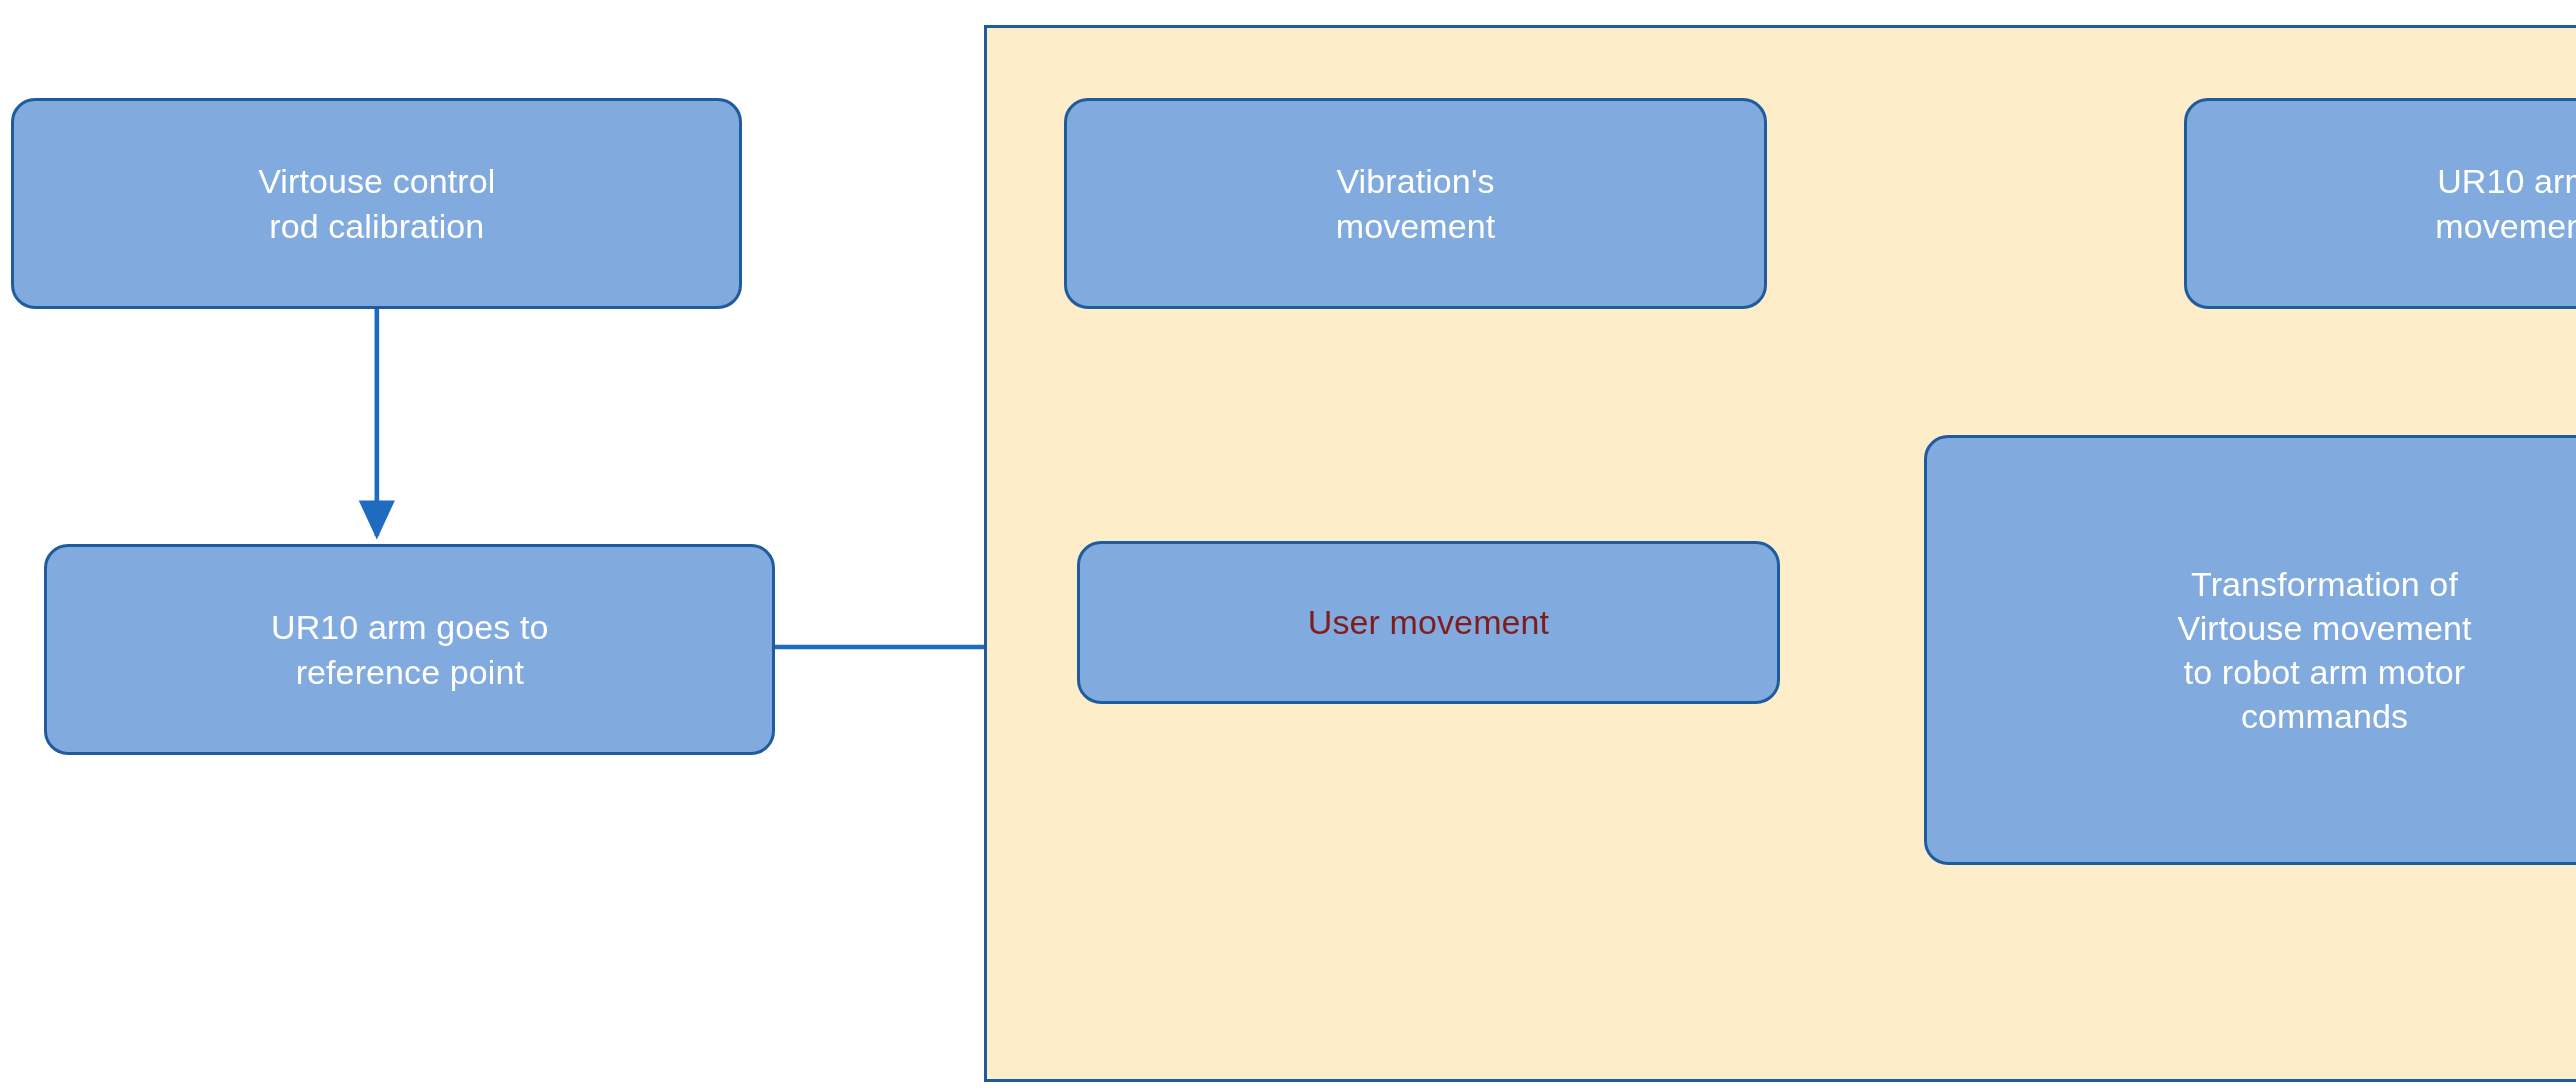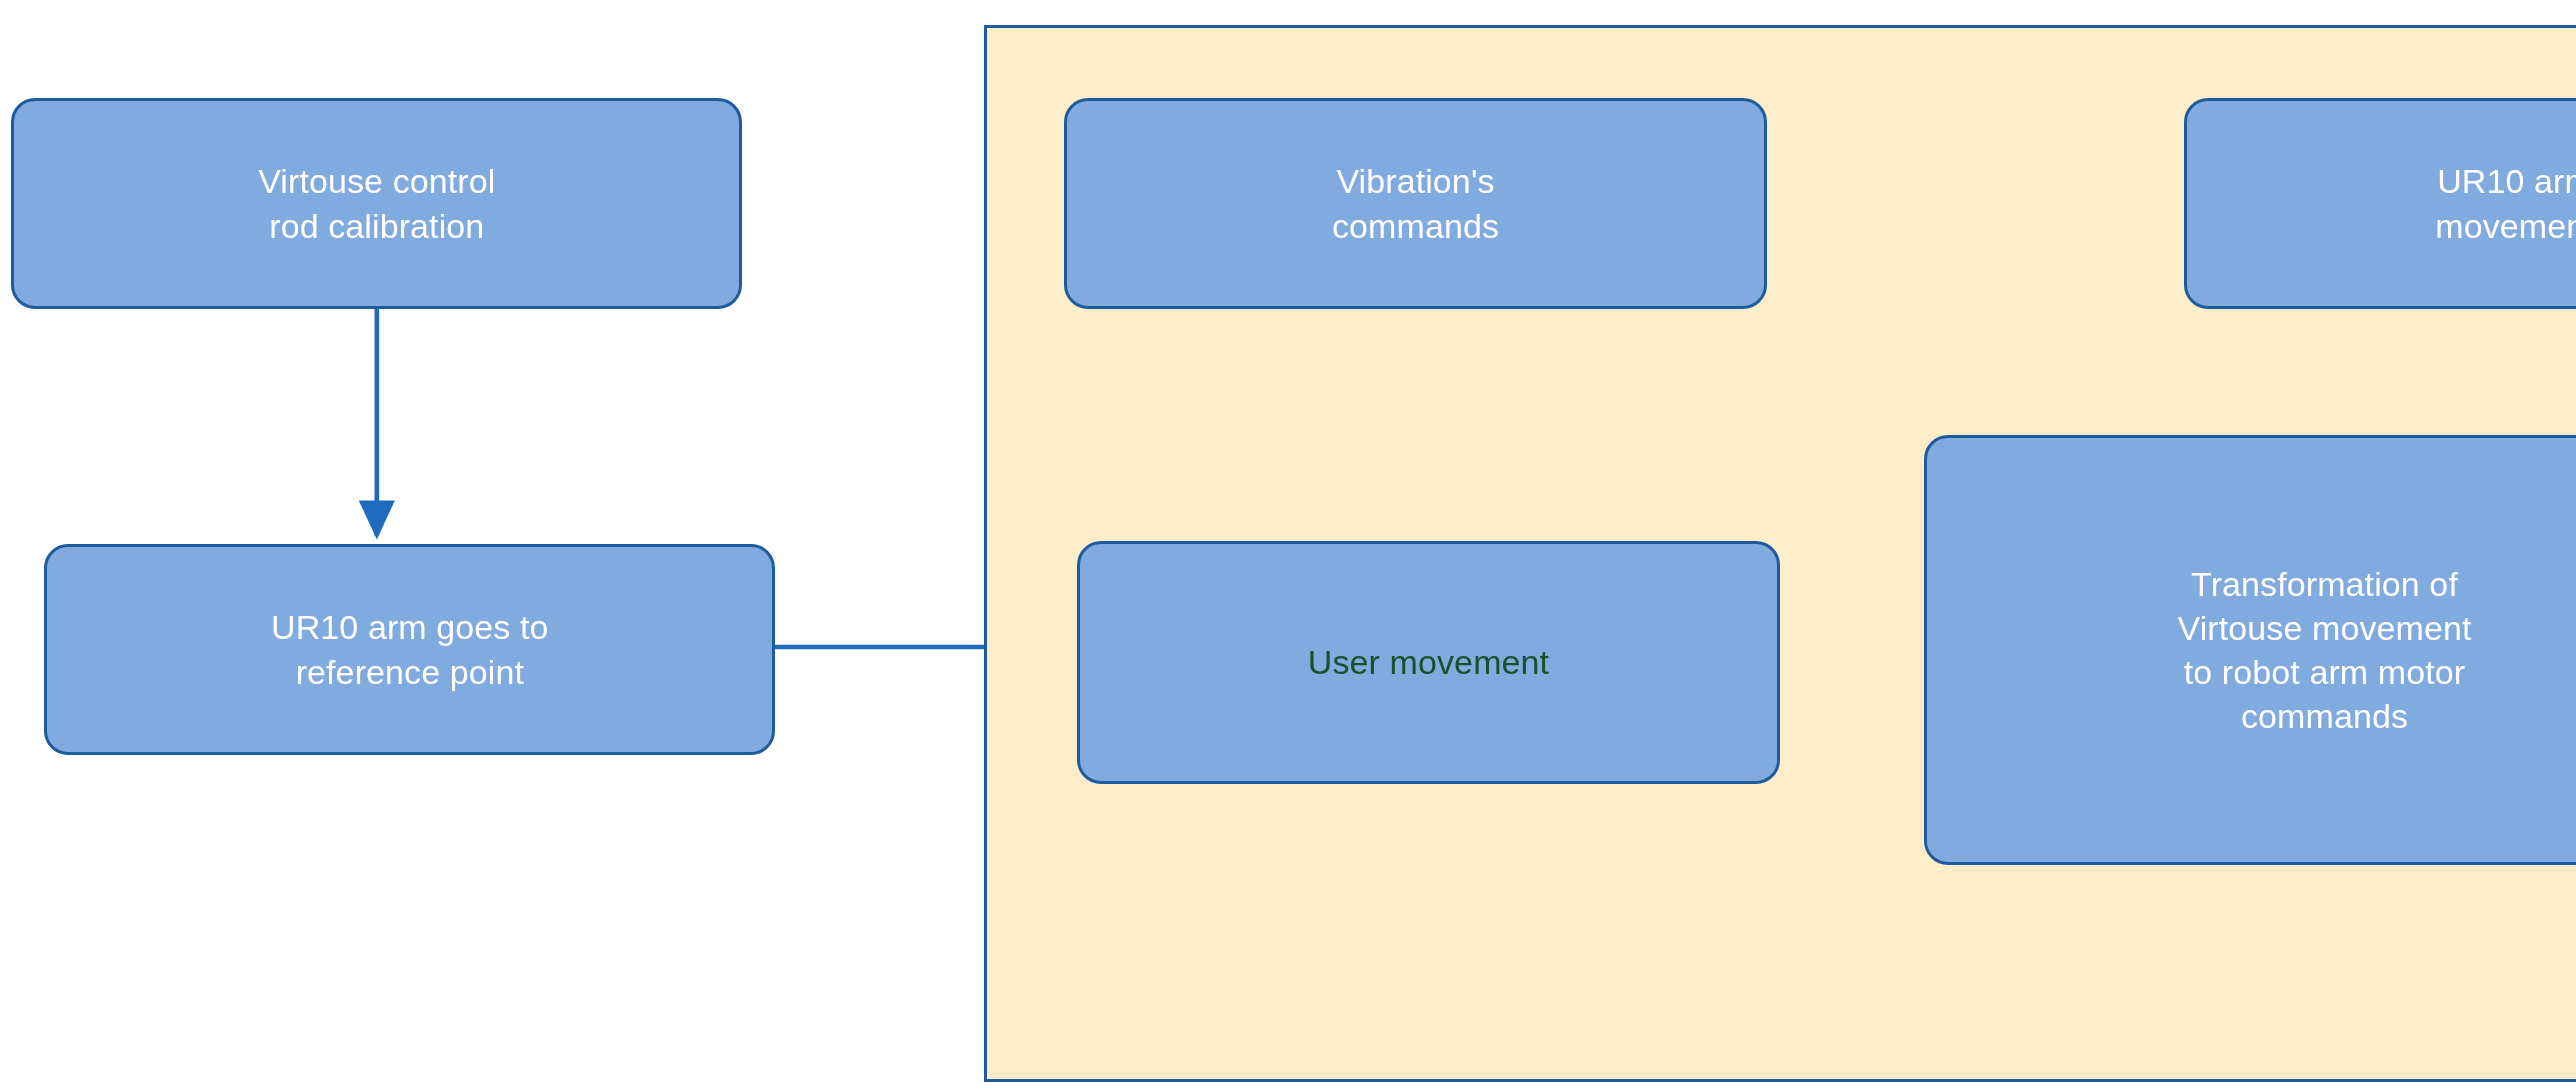--- a/index.html
+++ b/index.html
@@ -96,29 +96,29 @@
 rod calibration</span>
   </div>
 
   <div class="node" style="left: 11.3px; top: 544px; width: 731px; height: 211px; background: rgb(129, 170, 222); border-color: rgb(31, 92, 158); color: rgb(255, 255, 255); margin-left: 33px;">
     <span class="label">UR10 arm goes to
 reference point</span>
   </div>
 
   <div class="node" style="left: 1064px; top: 98px; width: 703px; height: 211px; background: rgb(129, 170, 222); border-color: rgb(31, 92, 158); color: rgb(255, 255, 255);">
     <span class="label">Vibration's
-commands</span>
+movement</span>
   </div>
 
   <div class="node" style="left: 2184px; top: 98px; width: 662px; height: 211px; background: rgb(129, 170, 222); border-color: rgb(31, 92, 158); color: rgb(255, 255, 255);">
     <span class="label">UR10 arm
 movement</span>
   </div>
 
-  <div class="node" style="left: 1077px; top: 541px; width: 703px; height: 243px; background: rgb(129, 170, 222); border-color: rgb(31, 92, 158); color: #14532d;">
+  <div class="node" style="left: 1077px; top: 541px; width: 703px; height: 163px; background: rgb(129, 170, 222); border-color: rgb(31, 92, 158); color: #7f1d1d;">
     <span class="label">User movement</span>
   </div>
 
   <div class="node" style="left: 1924px; top: 435px; width: 801px; height: 430px; background: rgb(129, 170, 222); border-color: rgb(31, 92, 158); color: rgb(255, 255, 255);">
     <span class="label">Transformation of
 Virtouse movement
 to robot arm motor
 commands</span>
   </div>
 

